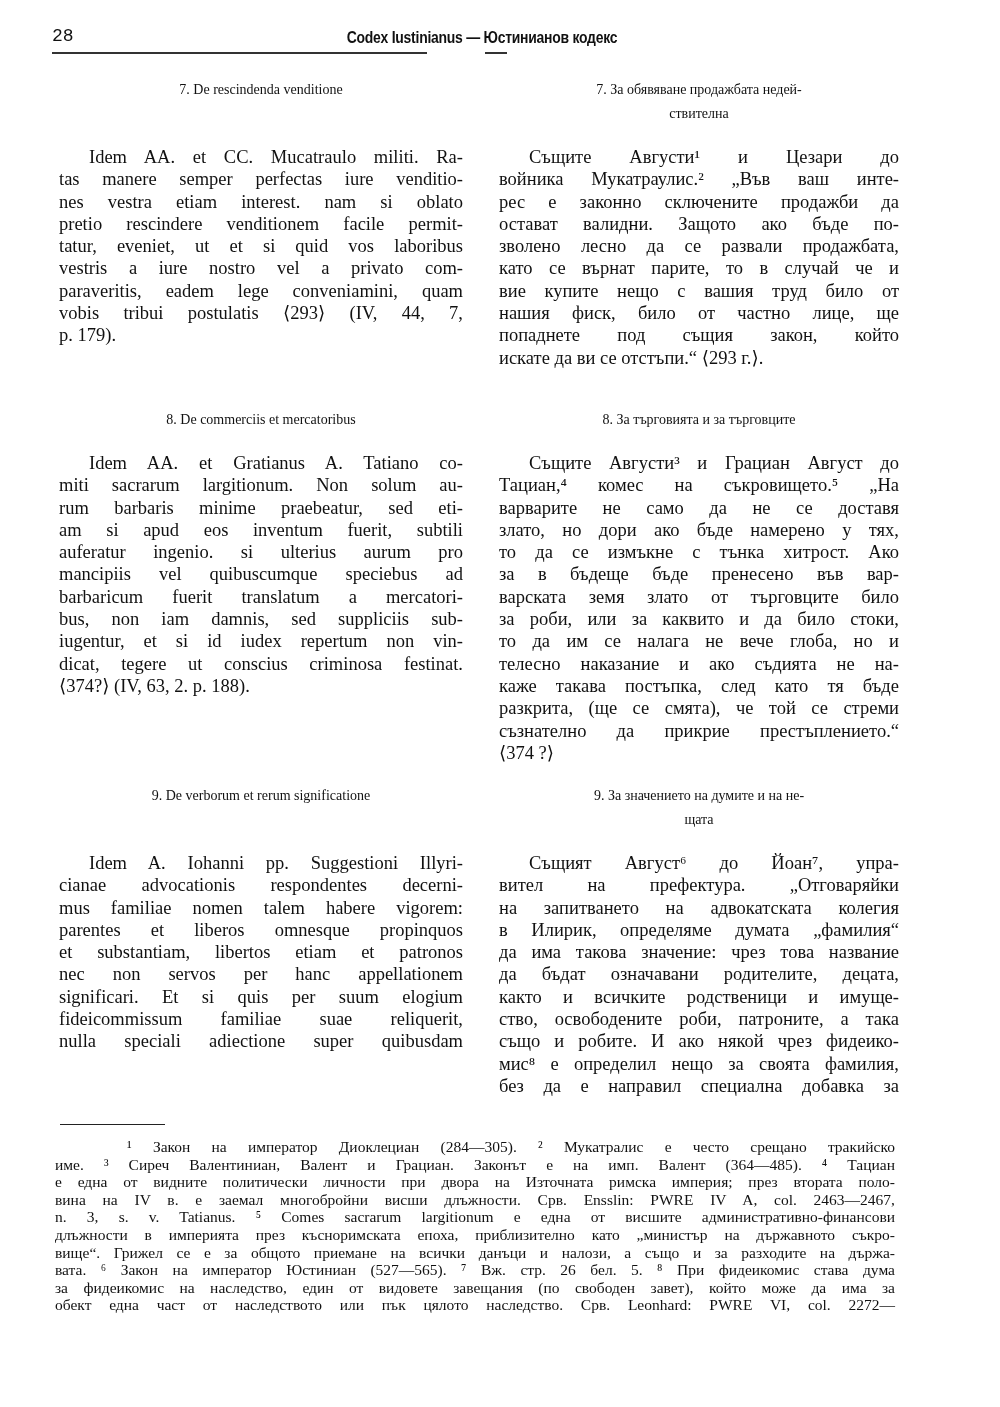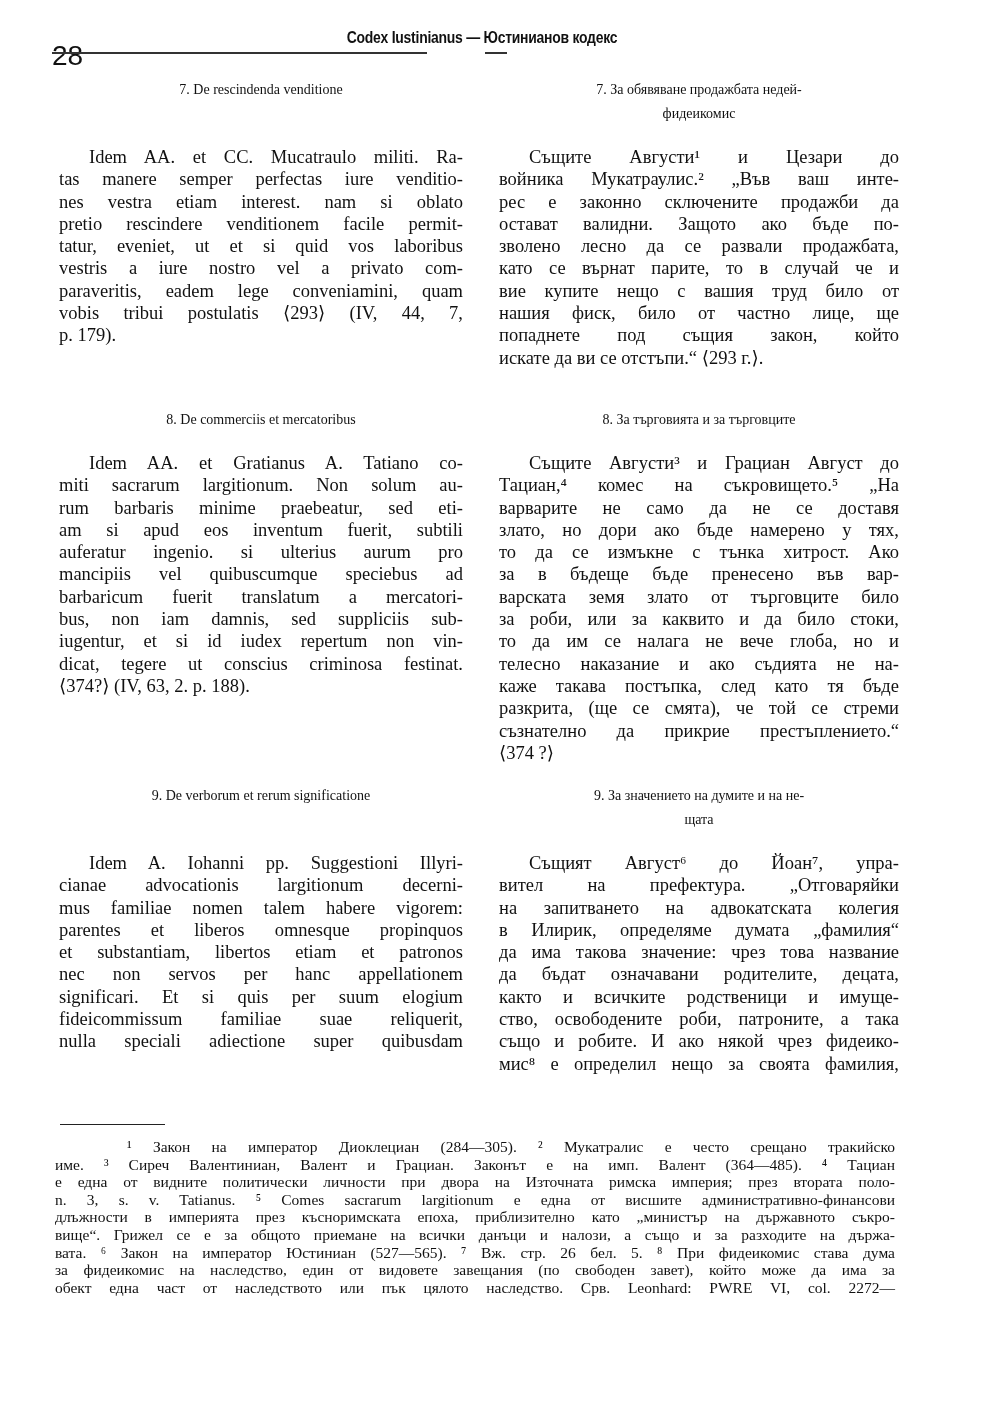--- a/index.html
+++ b/index.html
@@ -1,21 +1,21 @@
 <!DOCTYPE html>
 <html><head>
 <meta charset="utf-8">
 <style>
   html, body { margin: 0; padding: 0; background: #ffffff; }
   body {
     width: 1000px; height: 1407px; position: relative; overflow: hidden;
     font-family: "Liberation Serif", "DejaVu Serif", serif; color: #111;
   }
   .header { position: absolute; top: 20px; left: 52px; width: 860px; height: 34px; }
-  .page-num { position: absolute; left: 0; top: 20px; font-size: 28px; font-family: Liberation Sans, sans-serif; }
+  .page-num { position: absolute; left: 0; top: 6px; font-size: 18px; font-family: Liberation Mono, monospace; }
   .running-title { position: absolute; left: 0; right: 0; top: 8px; text-align: center; font-size: 17px; font-family: "Liberation Sans", sans-serif; font-weight: bold; letter-spacing: -0.3px; transform: scaleX(0.82); }
   .header-rule { position: absolute; left: 0; top: 32px; width: 375px; height: 2px; background: #333; }
   .header-rule2 { position: absolute; left: 433px; top: 32px; width: 22px; height: 2px; background: #333; }
 
   .col { position: absolute; width: 412px; font-size: 18.5px; line-height: 22.3px; text-align: justify; }
   .col.left { left: 55px; }
   .col.right { left: 495px; width: 408px; }
   .heading { text-align: center; font-size: 14px; line-height: 24px; margin: 0; }
   .para { margin: 4px; text-indent: 30px; text-align: justify; }
   .para .line { display: block; text-align: justify; text-align-last: justify; text-indent: 0; }
@@ -50,21 +50,21 @@
     <span class="line">vestris a iure nostro vel a privato com-</span>
     <span class="line">paraveritis, eadem lege conveniamini, quam</span>
     <span class="line">vobis tribui postulatis ⟨293⟩ (IV, 44, 7,</span>
     <span class="line last">p. 179).</span>
   </p>
 </div>
 
 <div class="col right" style="top:78px">
   <p class="heading">
     <span>7. За обявяване продажбата недей-</span><br>
-    <span>фидеикомис</span>
+    <span>ствителна</span>
   </p>
 </div>
 <div class="col right" style="top:142px">
   <p class="para">
     <span class="line first">Същите Августи¹ и Цезари до</span>
     <span class="line">войника Мукатраулис.² „Във ваш инте-</span>
     <span class="line">рес е законно сключените продажби да</span>
     <span class="line">остават валидни. Защото ако бъде по-</span>
     <span class="line">зволено лесно да се развали продажбата,</span>
     <span class="line">като се върнат парите, то в случай че и</span>
@@ -115,21 +115,21 @@
     <span class="line last">⟨374 ?⟩</span>
   </p>
 </div>
 
 <div class="col left" style="top:784px">
   <p class="heading">9. De verborum et rerum significatione</p>
 </div>
 <div class="col left" style="top:848px">
   <p class="para">
     <span class="line first">Idem A. Iohanni pp. Suggestioni Illyri-</span>
-    <span class="line">cianae advocationis largitionum decerni-</span>
+    <span class="line">cianae advocationis respondentes decerni-</span>
     <span class="line">mus familiae nomen talem habere vigorem:</span>
     <span class="line">parentes et liberos omnesque propinquos</span>
     <span class="line">et substantiam, libertos etiam et patronos</span>
     <span class="line">nec non servos per hanc appellationem</span>
     <span class="line">significari. Et si quis per suum elogium</span>
     <span class="line">fideicommissum familiae suae reliquerit,</span>
     <span class="line">nulla speciali adiectione super quibusdam</span>
   </p>
 </div>
 
@@ -144,27 +144,29 @@
     <span class="line first">Същият Август⁶ до Йоан⁷, упра-</span>
     <span class="line">вител на префектура. „Отговаряйки</span>
     <span class="line">на запитването на адвокатската колегия</span>
     <span class="line">в Илирик, определяме думата „фамилия“</span>
     <span class="line">да има такова значение: чрез това название</span>
     <span class="line">да бъдат означавани родителите, децата,</span>
     <span class="line">както и всичките родственици и имуще-</span>
     <span class="line">ство, освободените роби, патроните, а така</span>
     <span class="line">също и робите. И ако някой чрез фидеико-</span>
     <span class="line">мис⁸ е определил нещо за своята фамилия,</span>
+    <span class="line">без да е направил специална добавка за</span>
   </p>
 </div>
 
 <div class="fn-rule"></div>
 <div class="footnotes">
   <span class="line" style="padding-left:72px">¹ Закон на император Диоклециан (284—305).    ² Мукатралис е често срещано тракийско</span>
   <span class="line">име.    ³ Сиреч Валентиниан, Валент и Грациан. Законът е на имп. Валент (364—485).    ⁴ Тациан</span>
   <span class="line">е една от видните политически личности при двора на Източната римска империя; през втората поло-</span>
+  <span class="line">вина на IV в. е заемал многобройни висши длъжности. Срв. Ensslin: PWRE IV A, col. 2463—2467,</span>
   <span class="line">n. 3, s. v. Tatianus.    ⁵ Comes sacrarum largitionum е една от висшите административно-финансови</span>
   <span class="line">длъжности в империята през къснoримската епоха, приблизително като „министър на държавното съкро-</span>
   <span class="line">вище“. Грижел се е за общото приемане на всички данъци и налози, а също и за разходите на държа-</span>
   <span class="line">вата.    ⁶ Закон на император Юстиниан (527—565).    ⁷ Вж. стр. 26 бел. 5.    ⁸ При фидеикомис става дума</span>
   <span class="line">за фидеикомис на наследство, един от видовете завещания (по свободен завет), който може да има за</span>
   <span class="line">обект една част от наследството или пък цялото наследство. Срв. Leonhard: PWRE VI, col. 2272—</span>
 </div>
 
 </body></html>

